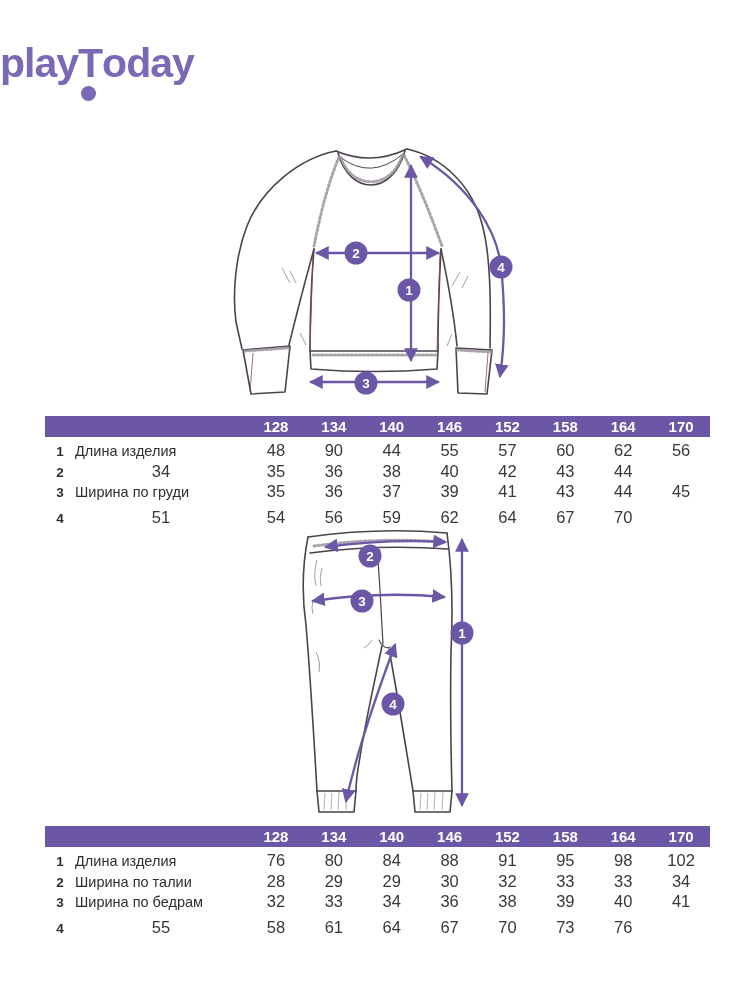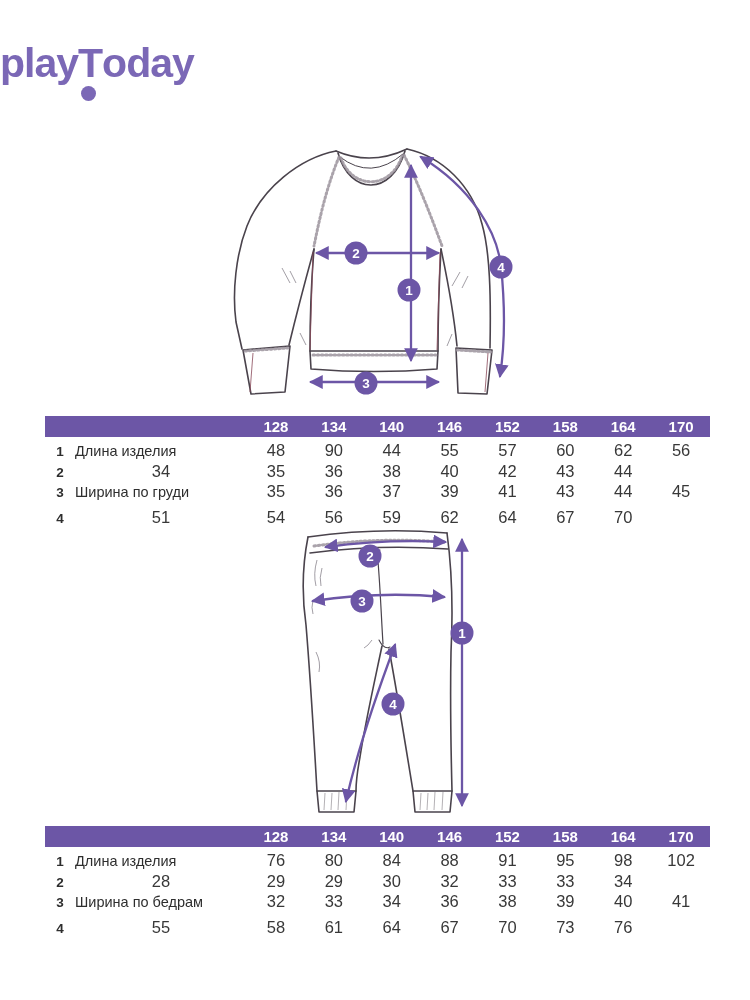--- a/index.html
+++ b/index.html
@@ -254,20 +254,21 @@
       <div class="cell rval">80</div>
       <div class="cell rval">84</div>
       <div class="cell rval">88</div>
       <div class="cell rval">91</div>
       <div class="cell rval">95</div>
       <div class="cell rval">98</div>
       <div class="cell rval">102</div>
     </div>
     <div class="trow drow">
       <div class="cell rnum">2</div>
+      <div class="cell rlabel">Ширина по талии</div>
       <div class="cell rval">28</div>
       <div class="cell rval">29</div>
       <div class="cell rval">29</div>
       <div class="cell rval">30</div>
       <div class="cell rval">32</div>
       <div class="cell rval">33</div>
       <div class="cell rval">33</div>
       <div class="cell rval">34</div>
     </div>
     <div class="trow drow">

